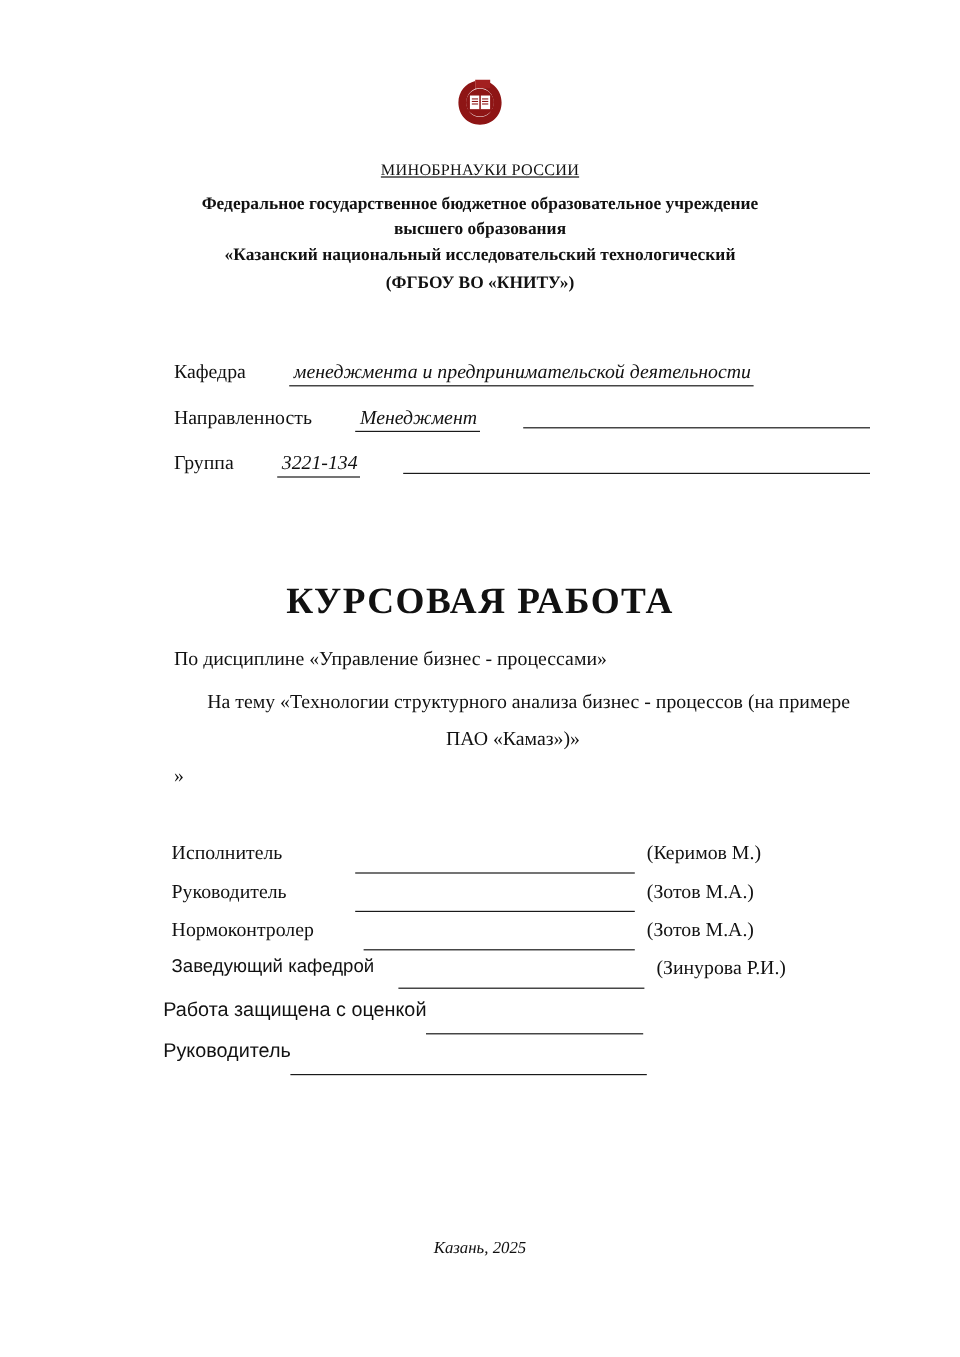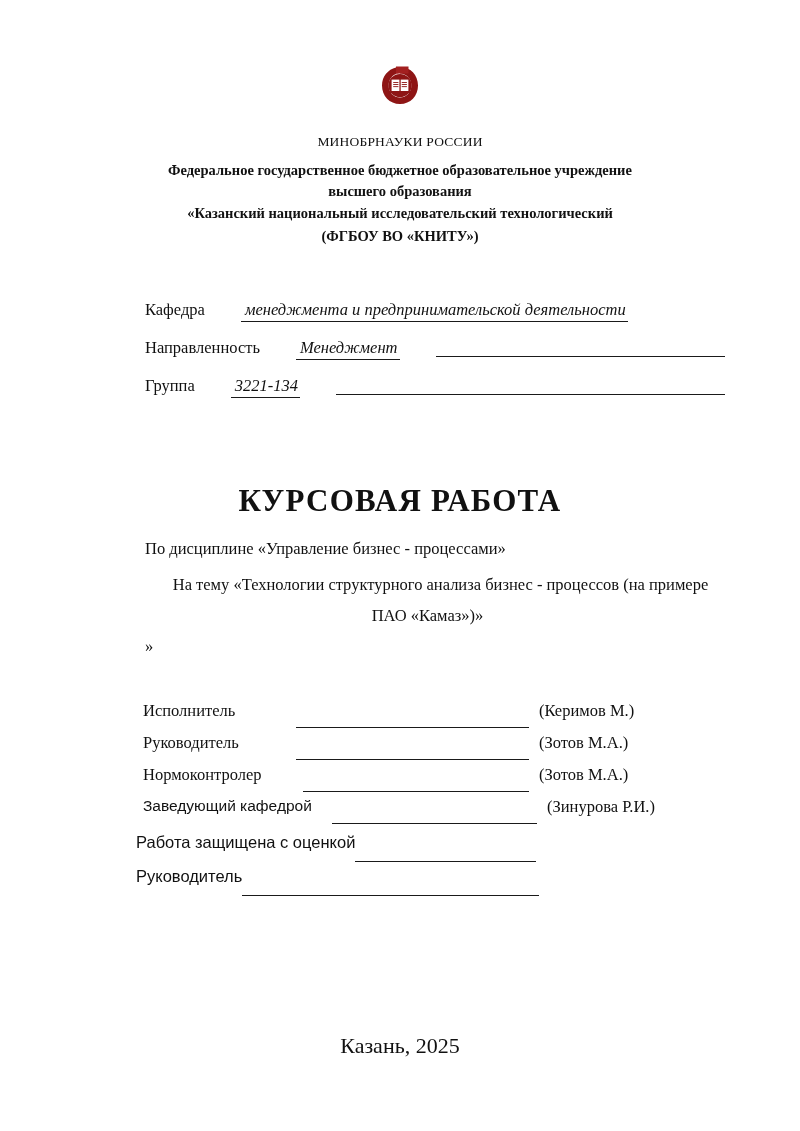--- a/index.html
+++ b/index.html
@@ -44,20 +44,21 @@
     left: 100px;
     right: 100px;
     top: 132px;
     text-align: center;
   }
   .ministry {
     font-size: 13.5px;
     letter-spacing: .2px;
     line-height: 1.5;
     margin-bottom: 8px;
+    text-decoration: underline;
   }
   .org-line {
     font-weight: bold;
     font-size: 14.5px;
     line-height: 1.42;
   }
   .org-block { margin-bottom: 2px; }
 
   
   .fields {
@@ -191,21 +192,22 @@
   .tail-row.t1 .tail-line { width: 181px; }
   .tail-row.t2 .tail-line { width: 297px; }
 
   
   .footer {
     position: absolute;
     left: 0;
     right: 0;
     top: 1033px;
     text-align: center;
-    font-size: 22px;
+    font-size: 14px;
+    font-style: italic;
   }
 </style>
 </head>
 <body>
 
 <div class="page">
 
   <div class="logo-wrap">
     <div class="logo">
       <svg viewBox="0 0 42 46" width="42" height="46" aria-hidden="true">

